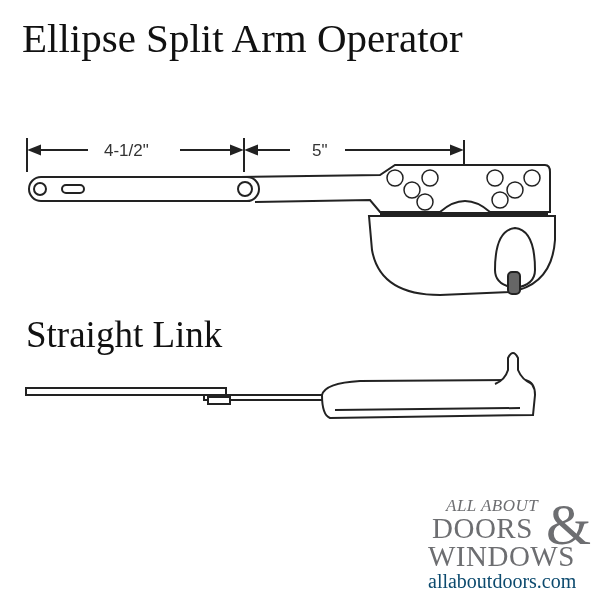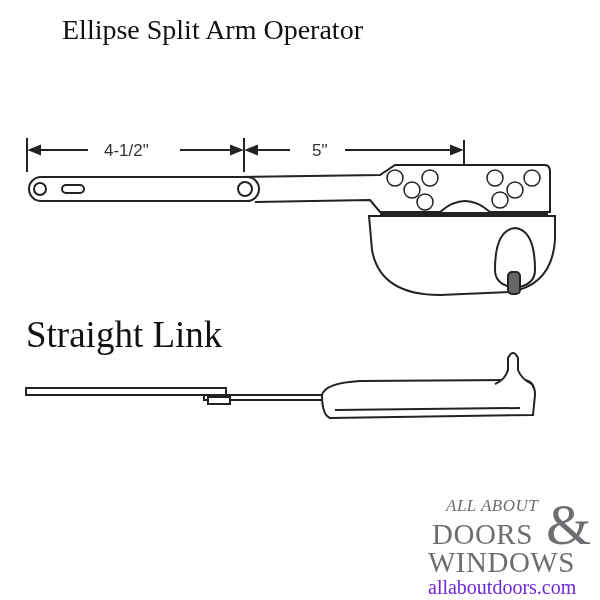--- a/index.html
+++ b/index.html
@@ -1,27 +1,27 @@
 <!DOCTYPE html>
 <html><head>
 <meta charset="utf-8">
 <style>
   html,body{margin:0;padding:0;background:#fff;}
   body{width:600px;height:600px;position:relative;overflow:hidden;font-family:"Liberation Serif",serif;}
   .title{position:absolute;font-family:"Liberation Serif",serif;color:#111;white-space:nowrap;}
-  #t1{left:22px;top:14px;font-size:28px;margin-left:40px;}
+  #t1{left:22px;top:14px;font-size:41px;}
   #t2{left:26px;top:313px;font-size:37px;}
   svg{position:absolute;left:0;top:0;}
   .dim{font-family:"Liberation Sans",sans-serif;font-size:17px;fill:#333;}
   .logo{position:absolute;left:428px;top:497px;width:168px;text-align:center;color:#6d6e71;}
   .logo .l1{font-family:"Liberation Serif",serif;font-size:17px;letter-spacing:0.5px;line-height:17px;display:block;text-align:left;padding-left:18px;font-style:italic;}
-  .logo .l2{font-family:"Liberation Serif",serif;font-size:29px;line-height:28px;display:block;text-align:left;padding-left:4px;letter-spacing:0.5px;margin-top:6px;}
+  .logo .l2{font-family:"Liberation Serif",serif;font-size:29px;line-height:28px;display:block;text-align:left;padding-left:4px;letter-spacing:0.5px;}
   .logo .l3{font-family:Liberation Serif, serif;font-size:29px;line-height:28px;display:block;text-align:left;letter-spacing:0.5px;}
   .logo .amp{position:absolute;left:118px;top:-6px;font-family:"Liberation Serif",serif;font-size:58px;color:#6d6e71;}
-  .logo .url{font-family:"Liberation Serif",serif;font-size:20px;color:#6d28d9;display:block;text-align:left;line-height:22px;padding-left:0px;}
+  .logo .url{font-family:"Liberation Serif",serif;font-size:20px;color:#0c4a6e;display:block;text-align:left;line-height:22px;padding-left:0px;}
 </style>
 </head>
 <body>
 
 <div id="t1" class="title">Ellipse Split Arm Operator</div>
 <div id="t2" class="title">Straight Link</div>
 
 <svg width="600" height="600" viewBox="0 0 600 600">
   <g stroke="#222" fill="none" stroke-width="2">
 

